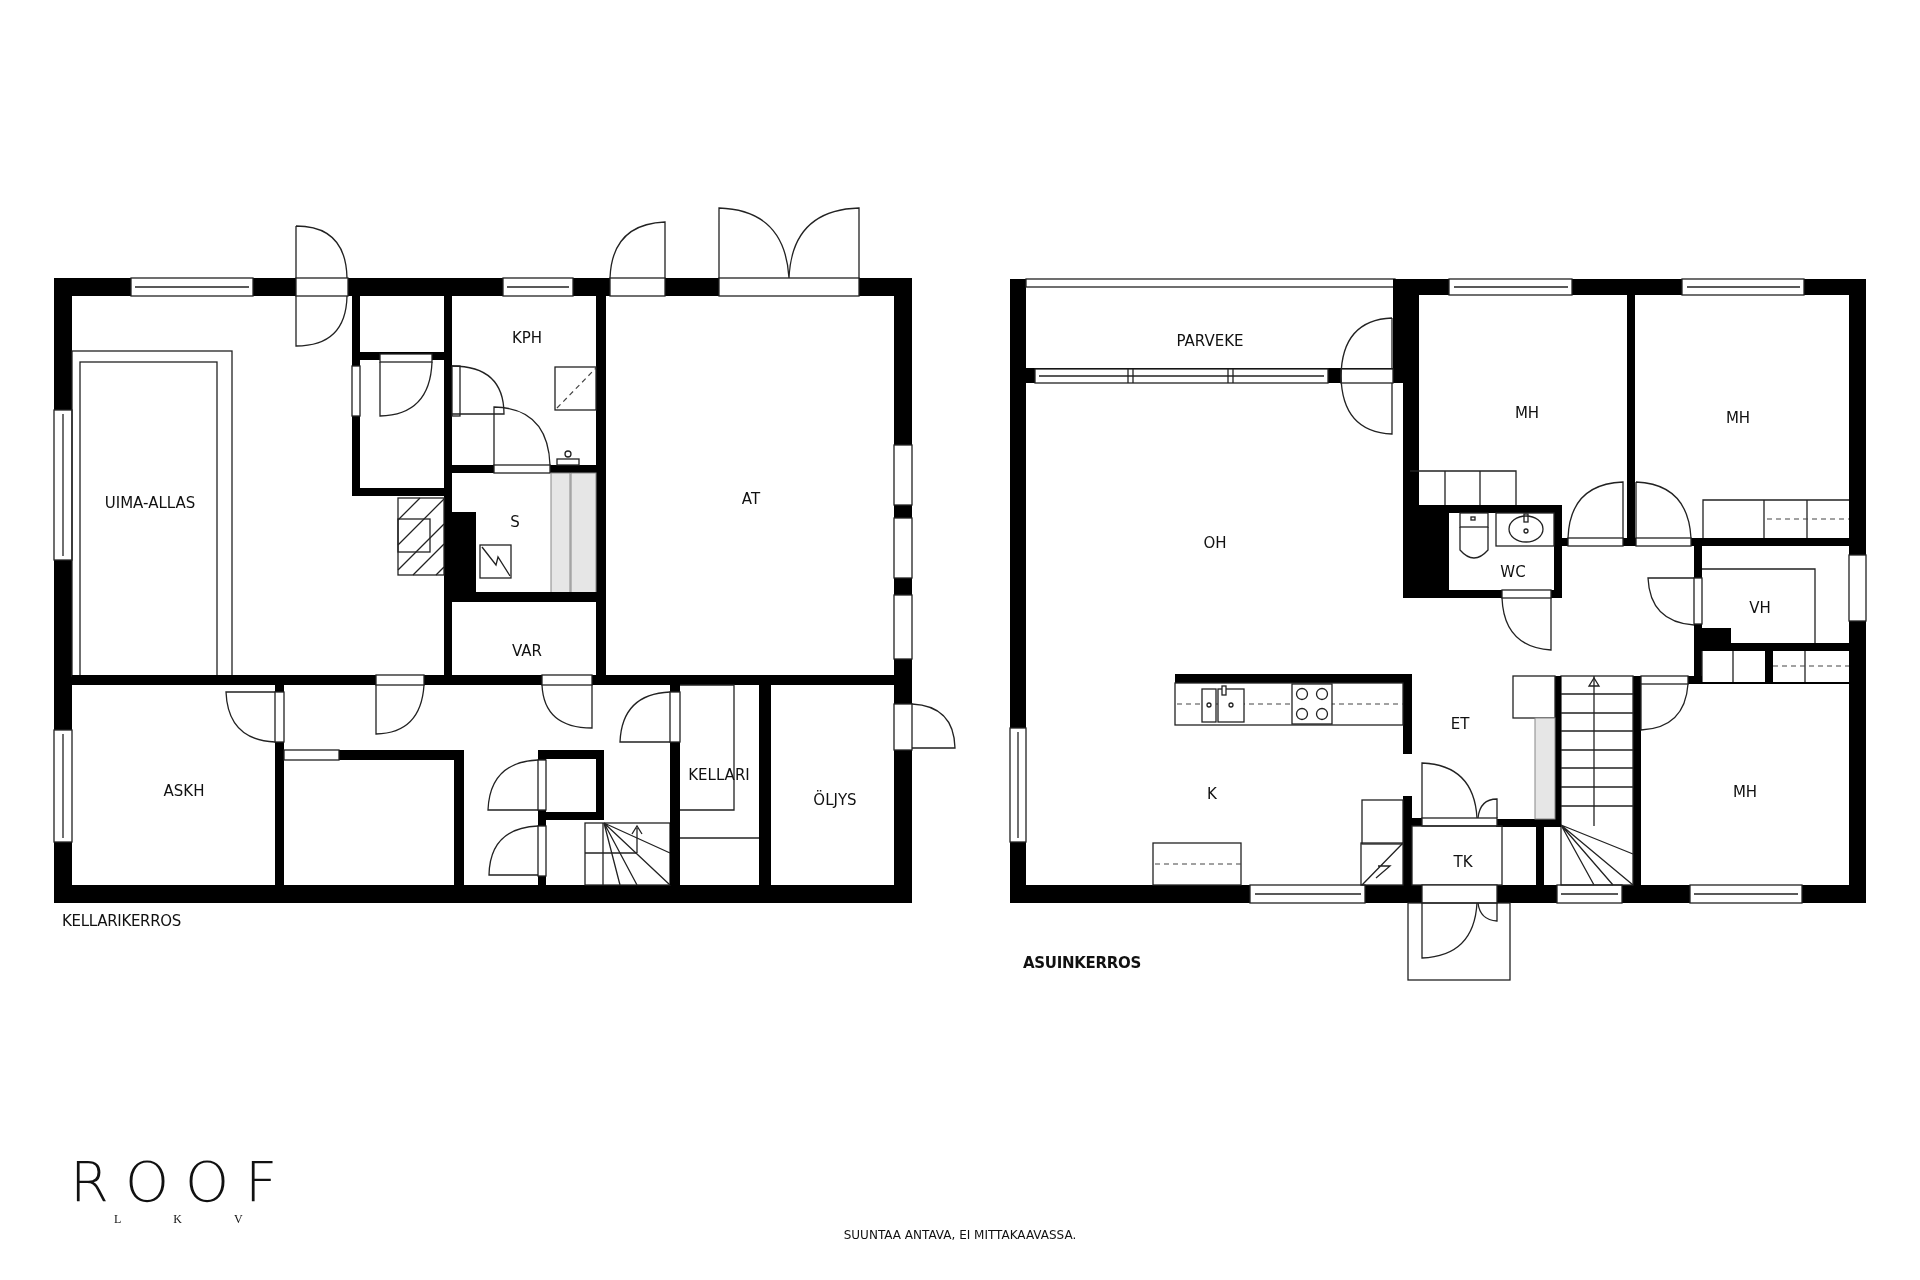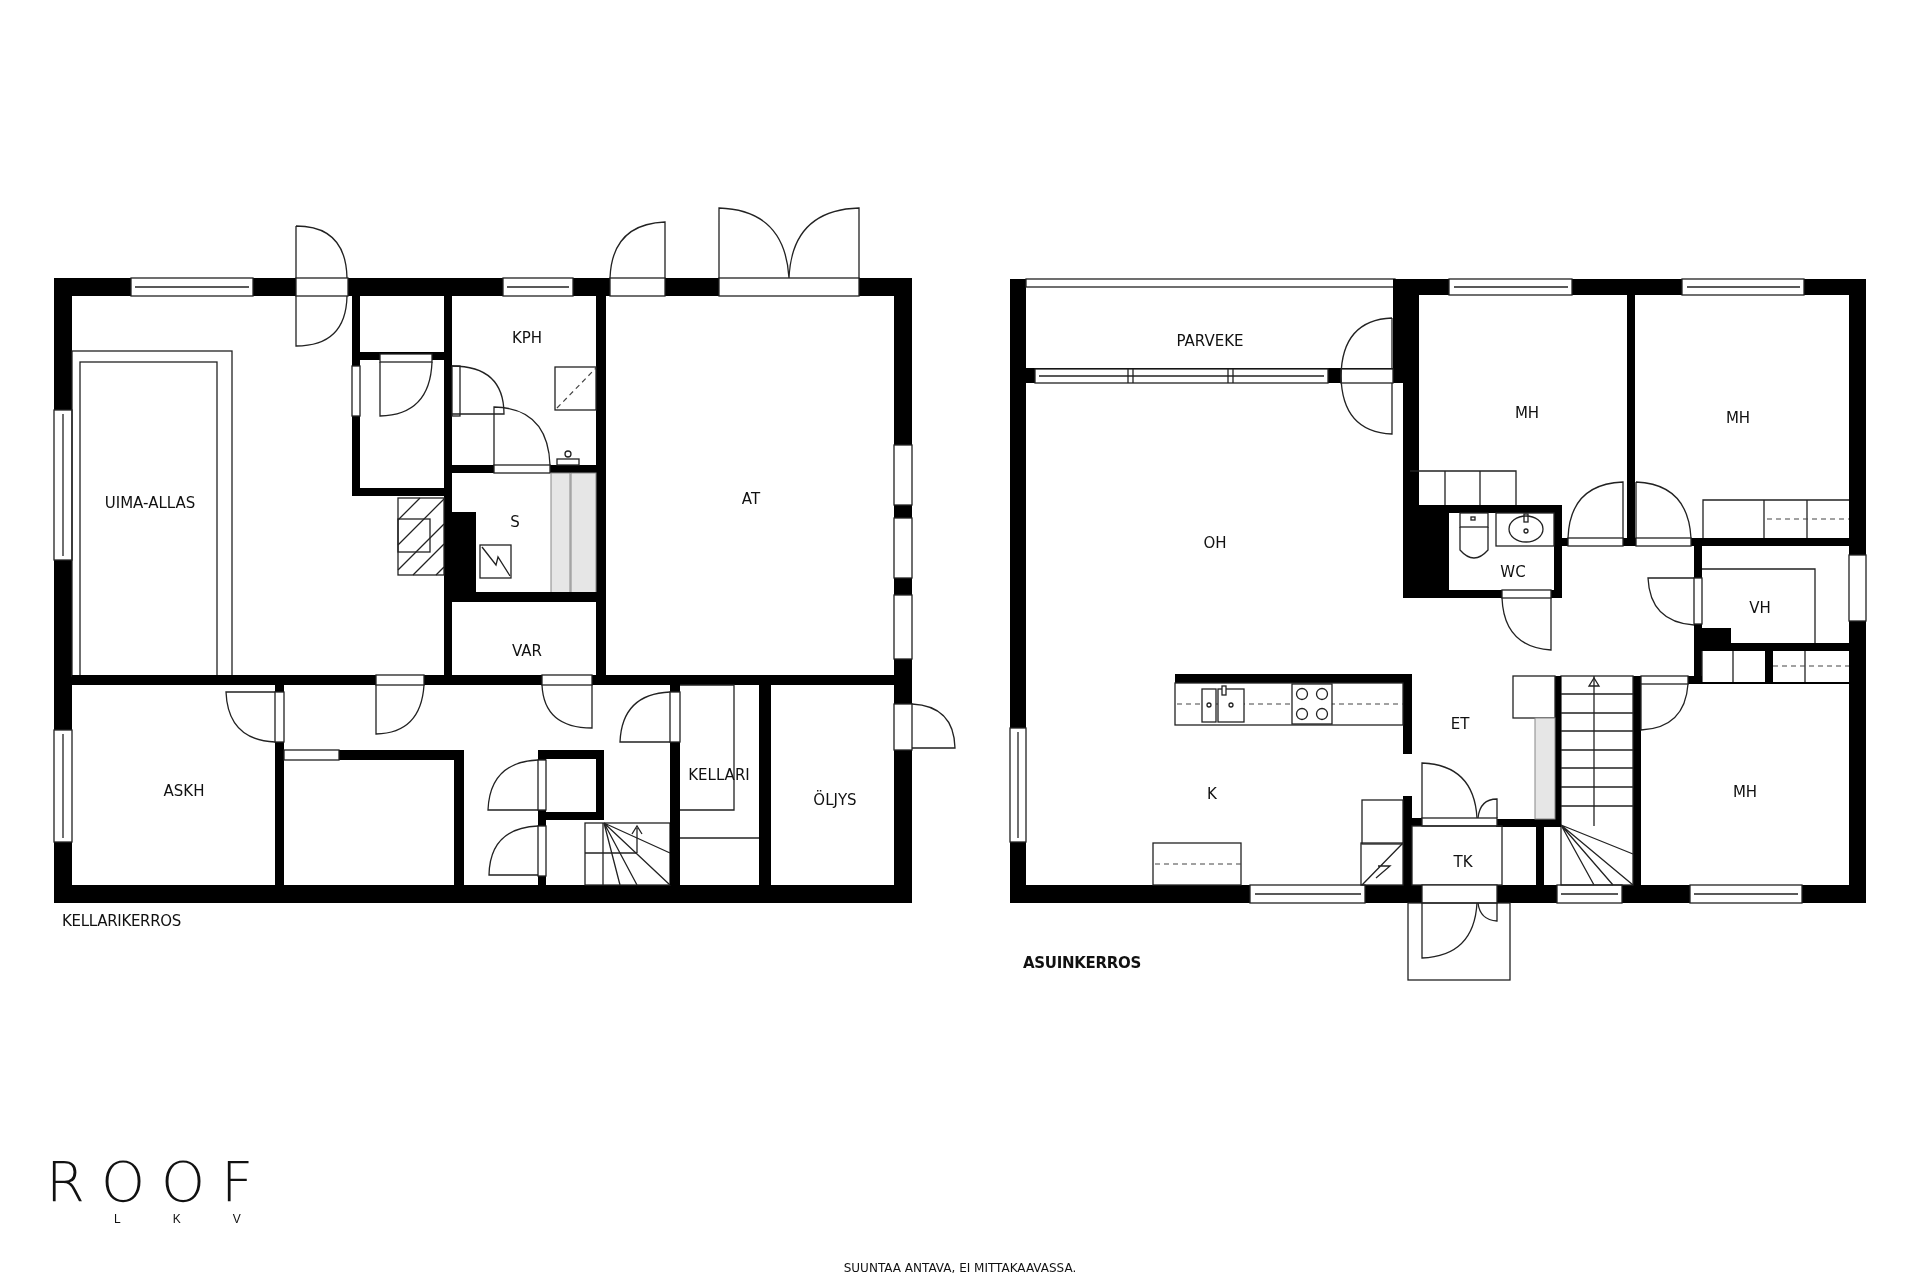--- a/index.html
+++ b/index.html
@@ -6,24 +6,24 @@
   body { width: 1920px; height: 1280px; position: relative; overflow: hidden;
          font-family: "Liberation Sans", "DejaVu Sans", sans-serif; color: #111; }
   svg.plan { position: absolute; left: 0; top: 0; }
   .wall { fill: #000; }
   .thin { fill: none; stroke: #222; stroke-width: 1.3; }
   .thin-w { fill: #fff; stroke: #222; stroke-width: 1.3; }
   .dash { fill: none; stroke: #444; stroke-width: 1.2; stroke-dasharray: 5 4; }
   .grey { fill: #e6e6e6; stroke: #888; stroke-width: 1; }
   .room-label { font-family: "DejaVu Sans", sans-serif; font-size: 15px; fill: #111; text-anchor: middle; dominant-baseline: middle; }
   .floor-label { position: absolute; font-family: "DejaVu Sans", sans-serif; font-size: 15px; color: #111; letter-spacing: -0.3px; }
-  .logo { position: absolute; left: 46px; top: 1154px; }
+  .logo { position: absolute; left: 70px; top: 1154px; }
   .logo-main { font-family: "DejaVu Sans", sans-serif; font-size: 56px; font-weight: 300; letter-spacing: 16px; line-height: 56px; color: #111; }
-  .logo-sub { font-family: Liberation Sans, sans-serif; font-size: 12px; letter-spacing: 52px; margin-left: 68px; margin-top: 2px; color: #111; }
-  .disclaimer { position: absolute; left: 0; width: 1920px; top: 1228px; text-align: center; font-family: "DejaVu Sans", sans-serif; font-size: 12px; color: #111; margin-top: 33px; }
+  .logo-sub { font-family: Liberation Serif, serif; font-size: 12px; letter-spacing: 52px; margin-left: 44px; margin-top: 2px; color: #111; }
+  .disclaimer { position: absolute; left: 0; width: 1920px; top: 1228px; text-align: center; font-family: "DejaVu Sans", sans-serif; font-size: 12px; color: #111; }
 </style>
 </head>
 <body>
 
 <svg class="plan" width="1920" height="1280" viewBox="0 0 1920 1280" xmlns="http://www.w3.org/2000/svg">
 
   <g>
 
     <rect class="wall" x="54" y="278" width="858" height="18"></rect>
     <rect class="wall" x="54" y="885" width="858" height="18"></rect>

